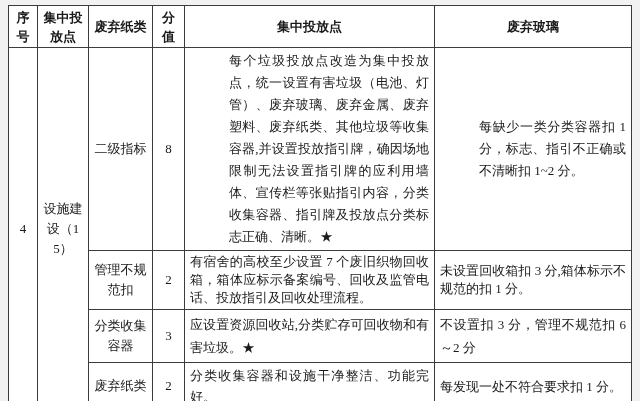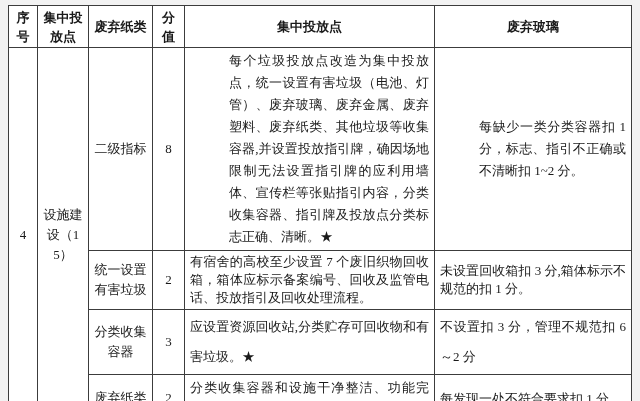--- a/index.html
+++ b/index.html
@@ -57,21 +57,21 @@
     padding: 2px 5px;
   }
   tr.hrow { height: 42px; }
   tr.r1   { height: 155px; }
   tr.r2   { height: 55px; }
   tr.r3   { height: 53px; }
   tr.r4   { height: 23px; }
   tr.r5   { height: 64px; }
   .lh22 { line-height: 22px; padding-left: 44px; }
   .lh18 { line-height: 18px; }
-  .lh23 { line-height: 30px; }
+  .lh23 { line-height: 23px; }
   .lh21 { line-height: 21px; }
 </style>
 </head>
 <body>
 
 <div class="doc-wrap">
   <table>
     <colgroup>
       <col class="c-seq">
       <col class="c-lvl1">
@@ -93,21 +93,21 @@
     <tbody>
       <tr class="r1">
         <td class="cell-center" rowspan="4">4</td>
         <td class="cell-center" rowspan="4">设施建设（15）</td>
         <td class="cell-center">二级指标</td>
         <td class="cell-center">8</td>
         <td class="cell-text lh22">每个垃圾投放点改造为集中投放点，统一设置有害垃圾（电池、灯管）、废弃玻璃、废弃金属、废弃塑料、废弃纸类、其他垃圾等收集容器,并设置投放指引牌，确因场地限制无法设置指引牌的应利用墙体、宣传栏等张贴指引内容，分类收集容器、指引牌及投放点分类标志正确、清晰。★</td>
         <td class="cell-text lh22">每缺少一类分类容器扣 1 分，标志、指引不正确或不清晰扣 1~2 分。</td>
       </tr>
       <tr class="r2">
-        <td class="cell-center">统一设置有害垃圾</td>
+        <td class="cell-center">管理不规范扣</td>
         <td class="cell-center">2</td>
         <td class="cell-text lh18">有宿舍的高校至少设置 7 个废旧织物回收箱，箱体应标示备案编号、回收及监管电话、投放指引及回收处理流程。</td>
         <td class="cell-text lh18">未设置回收箱扣 3 分,箱体标示不规范的扣 1 分。</td>
       </tr>
       <tr class="r3">
         <td class="cell-center">分类收集容器</td>
         <td class="cell-center">3</td>
         <td class="cell-text lh23">应设置资源回收站,分类贮存可回收物和有害垃圾。★</td>
         <td class="cell-text lh23">不设置扣 3 分，管理不规范扣 6～2 分</td>
       </tr>

